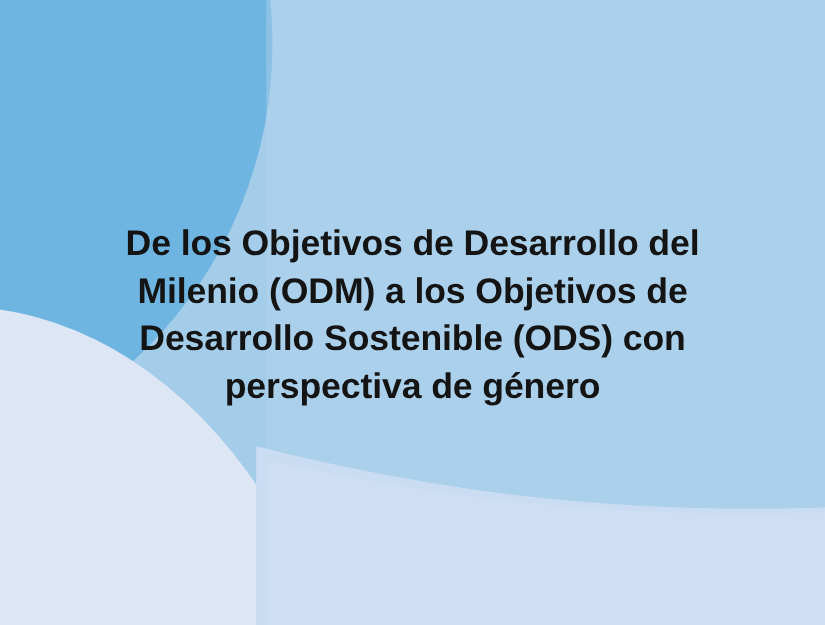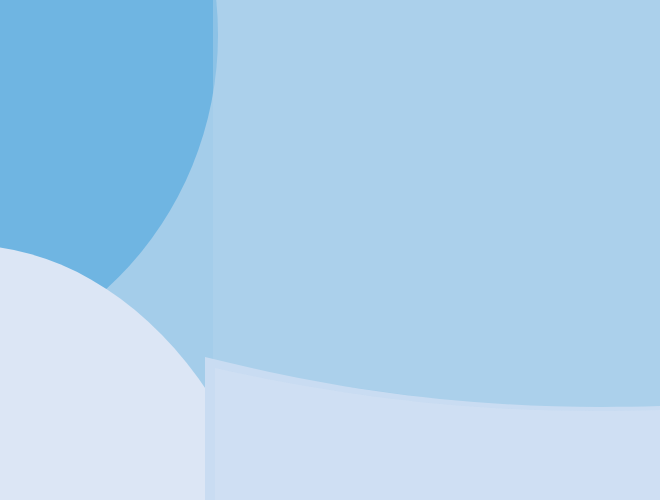--- a/index.html
+++ b/index.html
@@ -63,14 +63,20 @@
       <path d="M 213 0 L 660 0 L 660 430 L 213 368 Z" fill="#b6d3ec" opacity="0.42"></path>
 
       <ellipse cx="-35" cy="700" rx="330" ry="455" fill="#dce6f5"></ellipse>
 
       <path d="M 205 357 C 330 388 470 412 660 406 L 660 500 L 205 500 Z" fill="#c9dcf2"></path>
 
       <path d="M 215 368 C 340 396 480 416 660 410 L 660 500 L 215 500 Z" fill="#d3e2f4" opacity="0.55"></path>
     </g>
   </svg>
 
+  <div id="title-block">
+    <div class="title-line">De los Objetivos de Desarrollo del</div>
+    <div class="title-line">Milenio (ODM) a los Objetivos de</div>
+    <div class="title-line">Desarrollo Sostenible (ODS) con</div>
+    <div class="title-line">perspectiva de género</div>
+  </div>
 
 </div>
 
 </body></html>

